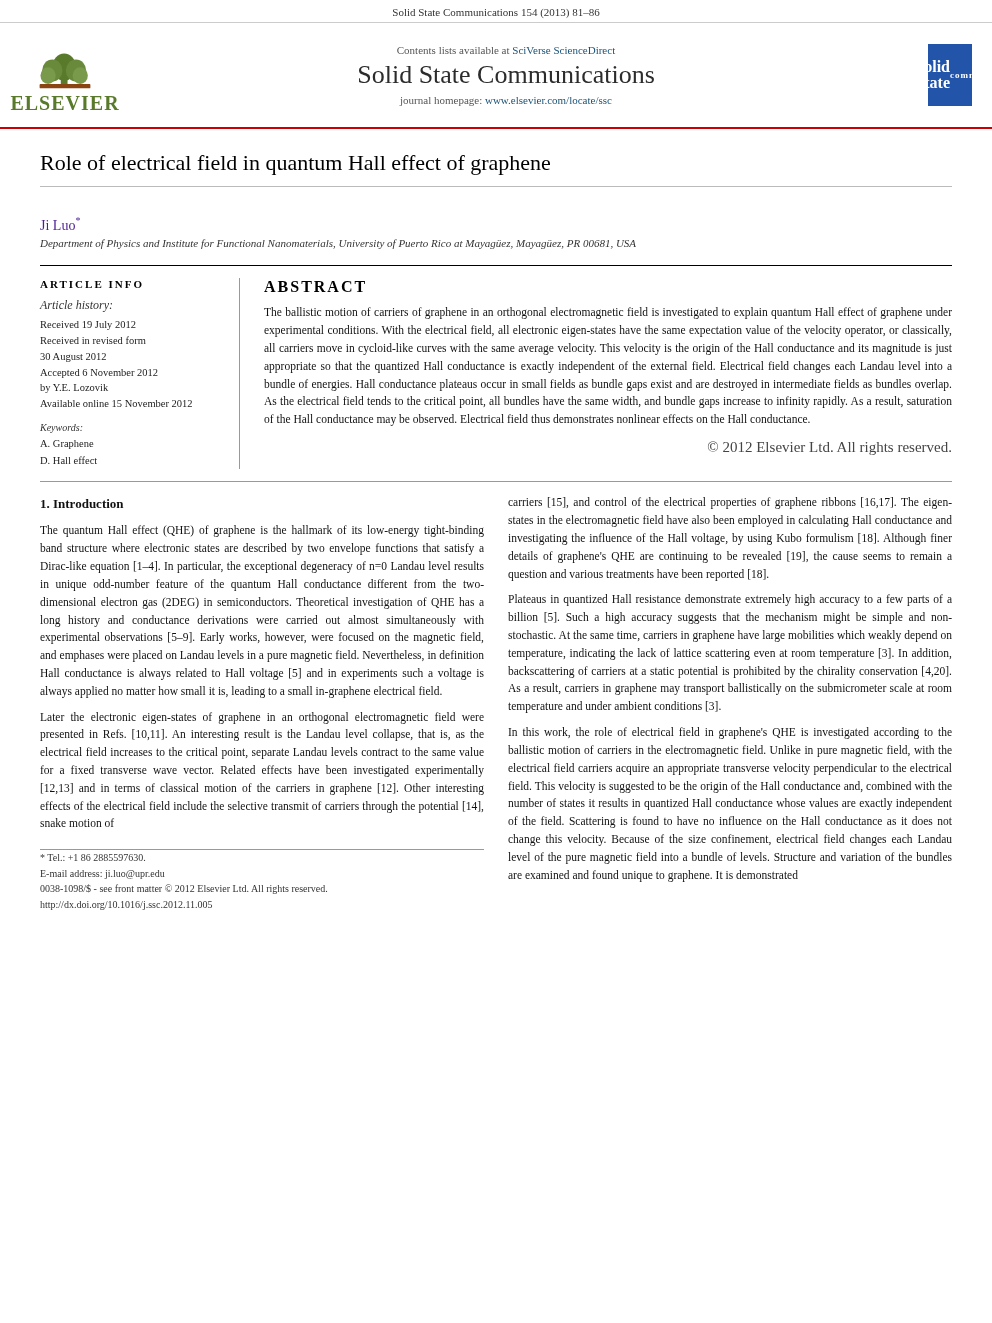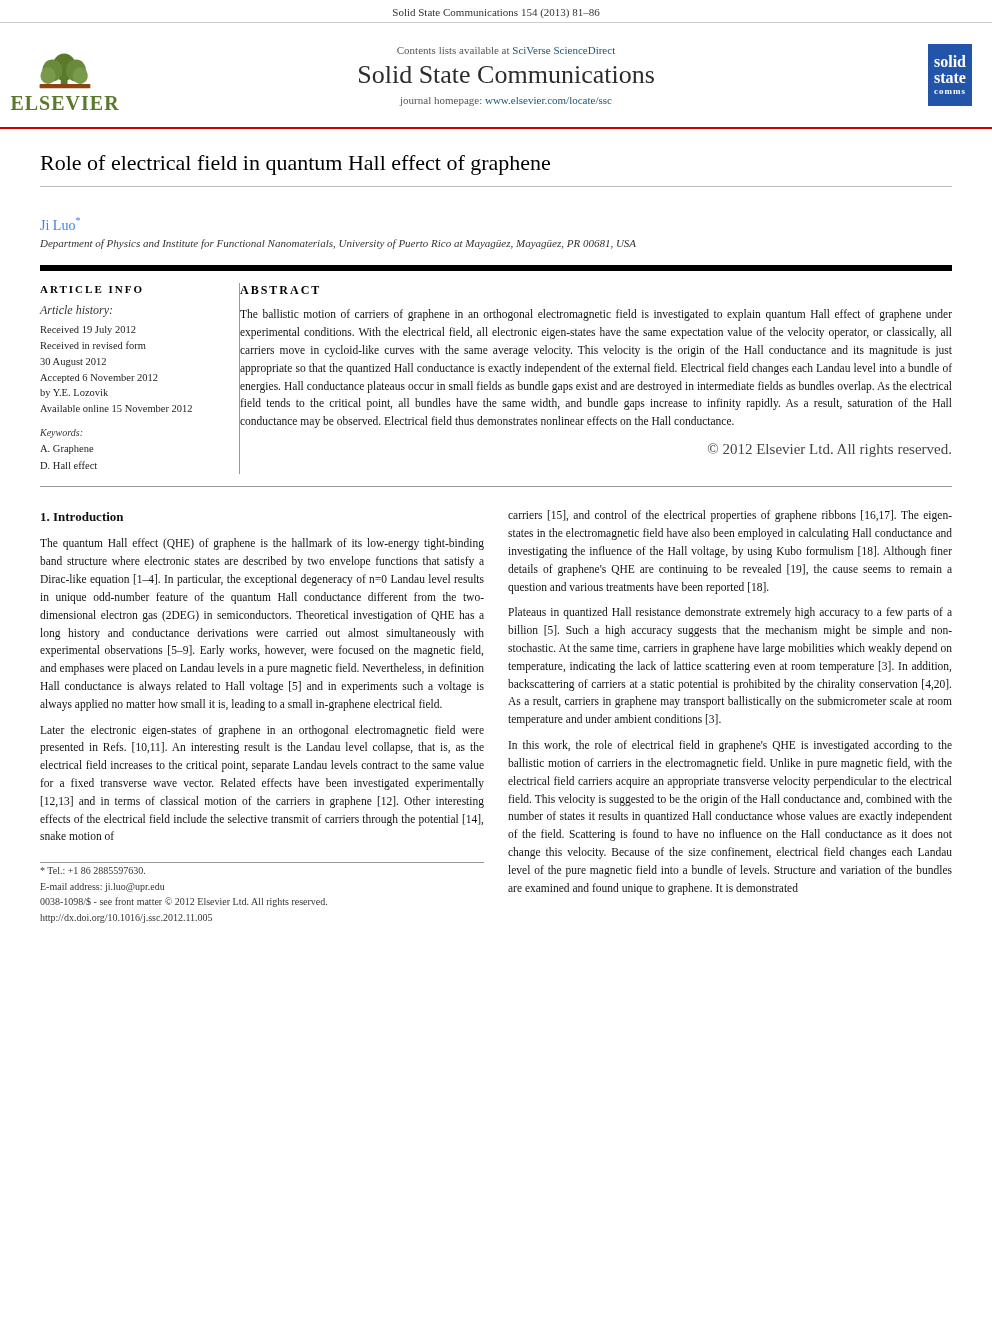--- a/index.html
+++ b/index.html
@@ -82,21 +82,21 @@
       width: 70px;
       flex-shrink: 0;
       display: flex;
       justify-content: flex-end;
     }
     .ssc-logo {
       width: 44px;
       height: 62px;
       background: #2255aa;
       display: flex;
-      flex-direction: column;
+      flex-direction: row;
       align-items: center;
       justify-content: center;
       color: #fff;
       font-size: 7px;
       font-weight: bold;
     }
     .ssc-logo-top {
       font-size: 16px;
       font-weight: bold;
       line-height: 1;
@@ -110,40 +110,41 @@
     
     .article-title {
       font-size: 22px;
       font-weight: normal;
       color: #000;
       margin-bottom: 8px;
       line-height: 1.3;
     }
     .article-author {
       font-size: 14px;
-      color: #3b82f6;
+      color: #4c1d95;
       margin-bottom: 4px;
       margin-top: 28px;
     }
     .author-sup {
       font-size: 10px;
       vertical-align: super;
     }
     .author-affiliation {
       font-size: 11px;
       font-style: italic;
       color: #333;
       margin-bottom: 16px;
     }
 
     
     .info-abstract-row {
       display: flex;
-      margin-bottom: 20px;
-      border-top: 6px solid #000000;
+      gap: 24px;
+      margin-bottom: 12px;
+      border-top: 1px solid #000000;
       border-bottom: 1px solid #999;
       padding: 12px 0;
     }
     .article-info-col {
       width: 200px;
       flex-shrink: 0;
       border-right: 1px solid #999;
       padding-right: 16px;
     }
     .article-info-col h3 {
@@ -176,21 +177,21 @@
       font-size: 10.5px;
       color: #222;
       line-height: 1.6;
     }
 
     
     .abstract-col {
       flex: 1;
     }
     .abstract-col h3 {
-      font-size: 12px;
+      font-size: 16px;
       font-weight: bold;
       letter-spacing: 2px;
       text-transform: uppercase;
       color: #000;
       margin-bottom: 8px;
     }
     .abstract-text {
       font-size: 11.5px;
       line-height: 1.55;
       color: #111;

